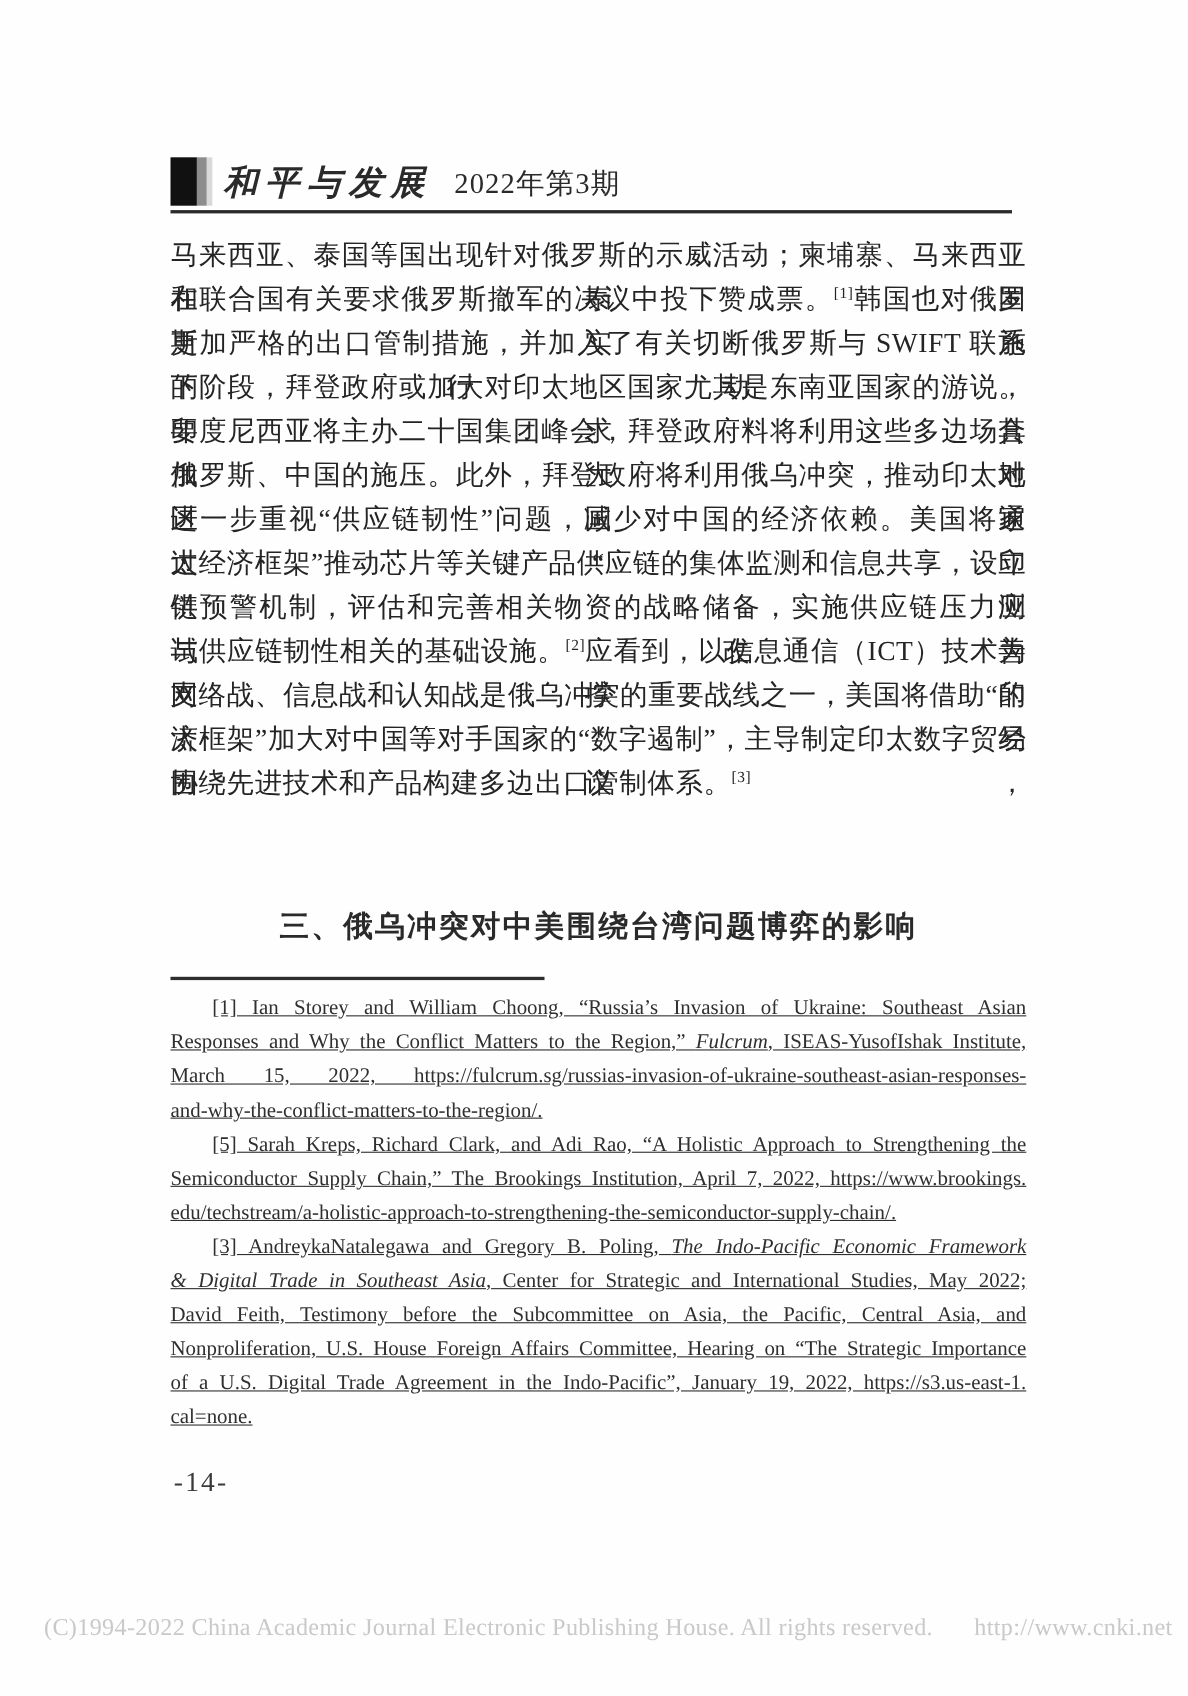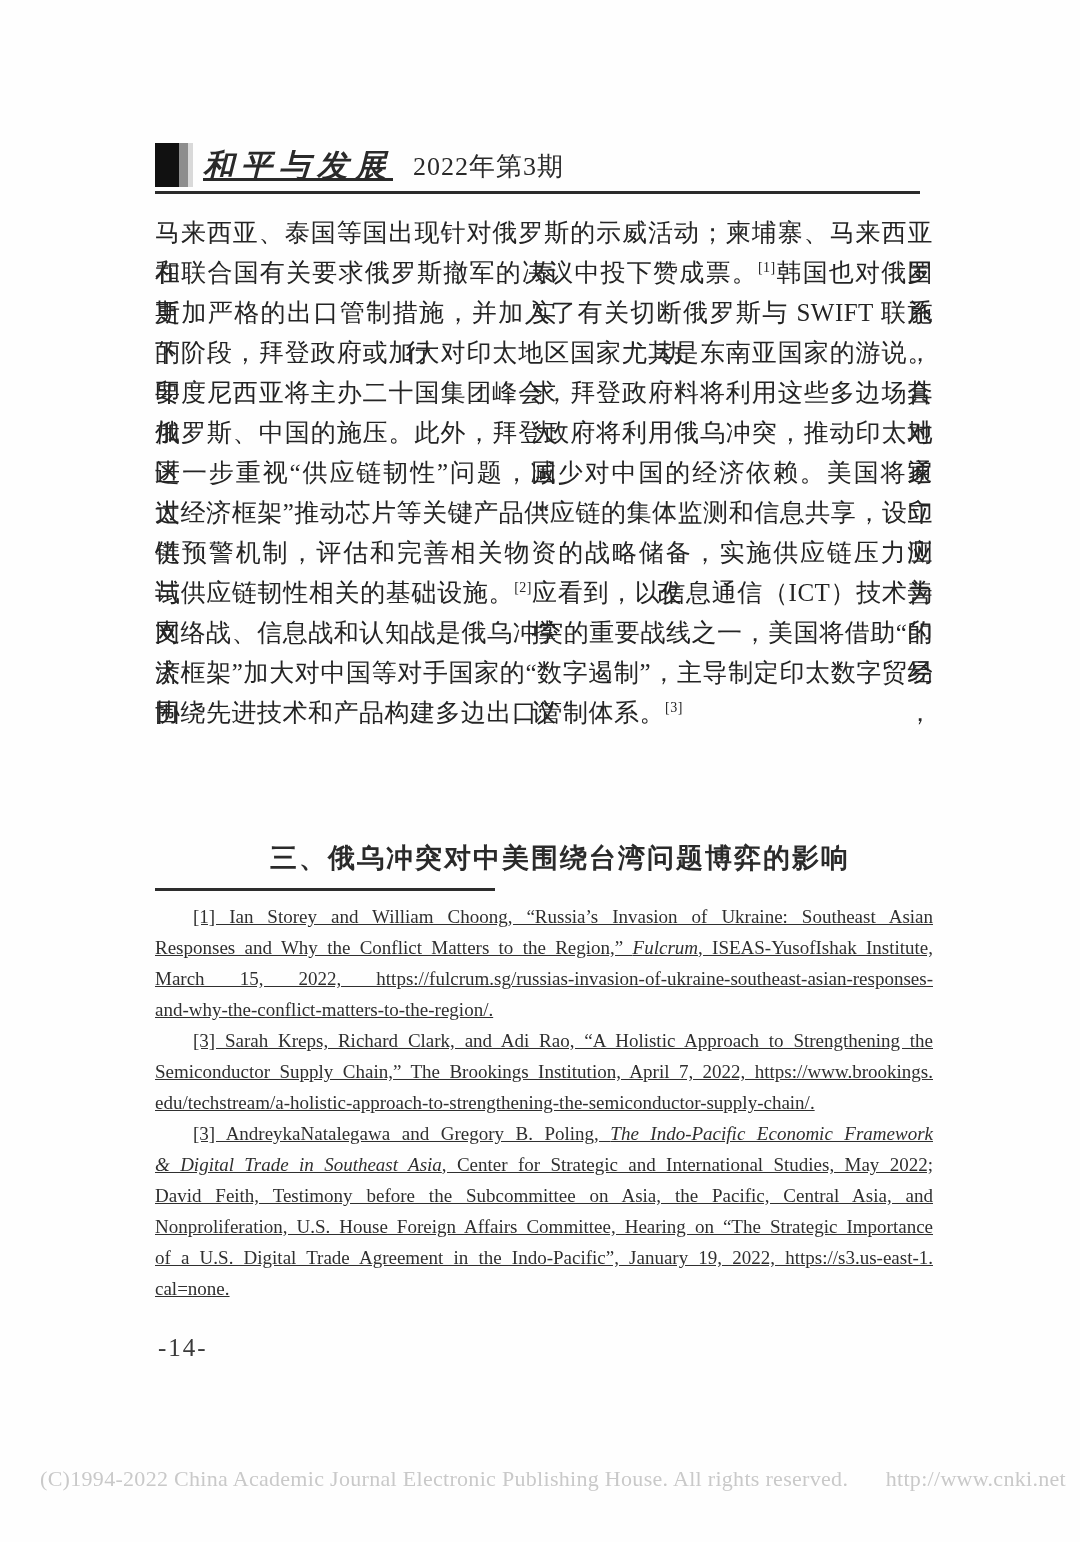--- a/index.html
+++ b/index.html
@@ -14,21 +14,21 @@
 
   
   .hdr { position:absolute; left:155px; top:141px; width:765px; height:52px; }
   .hdr-mark { position:absolute; left:0; top:2px; width:40px; height:44px; }
   .hdr-mark .b1 { position:absolute; left:0; top:0; width:24px; height:44px; background:#111; }
   .hdr-mark .b2 { position:absolute; left:24px; top:0; width:9px; height:44px; background:#8d8d8d; }
   .hdr-mark .b3 { position:absolute; left:33px; top:0; width:5px; height:44px; background:#d9d9d9; }
   .hdr-title {
     position:absolute; left:48px; top:4px;
     font-size:31px; font-weight:bold; font-style:italic;
-    letter-spacing:7px; color:#2a2a2a;text-decoration:underline;
+    letter-spacing:7px; color:#2a2a2a;
   }
   .hdr-issue {
     position:absolute; left:258px; top:8px;
     font-size:26px; font-style:normal; color:#2a2a2a; letter-spacing:1px;
   }
   .hdr-rule { position:absolute; left:0; top:50px; width:765px; height:3px; background:#2b2b2b; }
 
   
   .body-text { position:absolute; left:155px; top:213px; width:778px; }
   .bline {
@@ -36,21 +36,21 @@
     font-size:25px; letter-spacing:0.5px;
     text-align:justify; text-align-last:justify;
     white-space:normal; color:#242424;
   }
   .bline.endline { text-align-last:left; }
   .bline sup { font-size:14px; line-height:0; vertical-align:super; }
 
   
   .section-heading {
     position:absolute; left:155px; top:824px; width:778px;
-    margin:16px; text-align:center;
+    margin:0; text-align:center;
     font-size:27px; font-weight:bold; letter-spacing:2px; color:#2a2a2a;
   }
 
   
   .fn-rule { position:absolute; left:155px; top:888px; width:340px; height:3px; background:#2d2d2d; }
   .footnotes { position:absolute; left:155px; top:901px; width:778px; }
   .fnline {
     height:31px; line-height:31px;
     font-size:19px; color:#2f2f2f;
     text-align:justify; text-align-last:justify;text-decoration:underline;
@@ -110,21 +110,21 @@
   <div class="fn-rule"></div>
 
   <section class="footnotes">
       <div>
         <div class="fnline indent"><span>[1] Ian Storey and William Choong, “Russia’s Invasion of Ukraine: Southeast Asian</span></div>
         <div class="fnline"><span>Responses and Why the Conflict Matters to the Region,” </span><span class="it">Fulcrum</span><span>, ISEAS-YusofIshak Institute,</span></div>
         <div class="fnline"><span>March 15, 2022, https://fulcrum.sg/russias-invasion-of-ukraine-southeast-asian-responses-</span></div>
         <div class="fnline endline"><span>and-why-the-conflict-matters-to-the-region/.</span></div>
       </div>
       <div>
-        <div class="fnline indent"><span>[3] Sarah Kreps, Richard Clark, and Adi Rao, “A Holistic Approach to Strengthening the</span></div>
+        <div class="fnline indent"><span>[5] Sarah Kreps, Richard Clark, and Adi Rao, “A Holistic Approach to Strengthening the</span></div>
         <div class="fnline"><span>Semiconductor Supply Chain,” The Brookings Institution, April 7, 2022, https://www.brookings.</span></div>
         <div class="fnline endline"><span>edu/techstream/a-holistic-approach-to-strengthening-the-semiconductor-supply-chain/.</span></div>
       </div>
       <div>
         <div class="fnline indent"><span>[3] AndreykaNatalegawa and Gregory B. Poling, </span><span class="it">The Indo-Pacific Economic Framework</span></div>
         <div class="fnline"><span class="it">&amp; Digital Trade in Southeast Asia</span><span>, Center for Strategic and International Studies, May 2022;</span></div>
         <div class="fnline"><span>David Feith, Testimony before the Subcommittee on Asia, the Pacific, Central Asia, and</span></div>
         <div class="fnline"><span>Nonproliferation, U.S. House Foreign Affairs Committee, Hearing on “The Strategic Importance</span></div>
         <div class="fnline"><span>of a U.S. Digital Trade Agreement in the Indo-Pacific”, January 19, 2022, https://s3.us-east-1.</span></div>
         <div class="fnline endline"><span>cal=none.</span></div>

